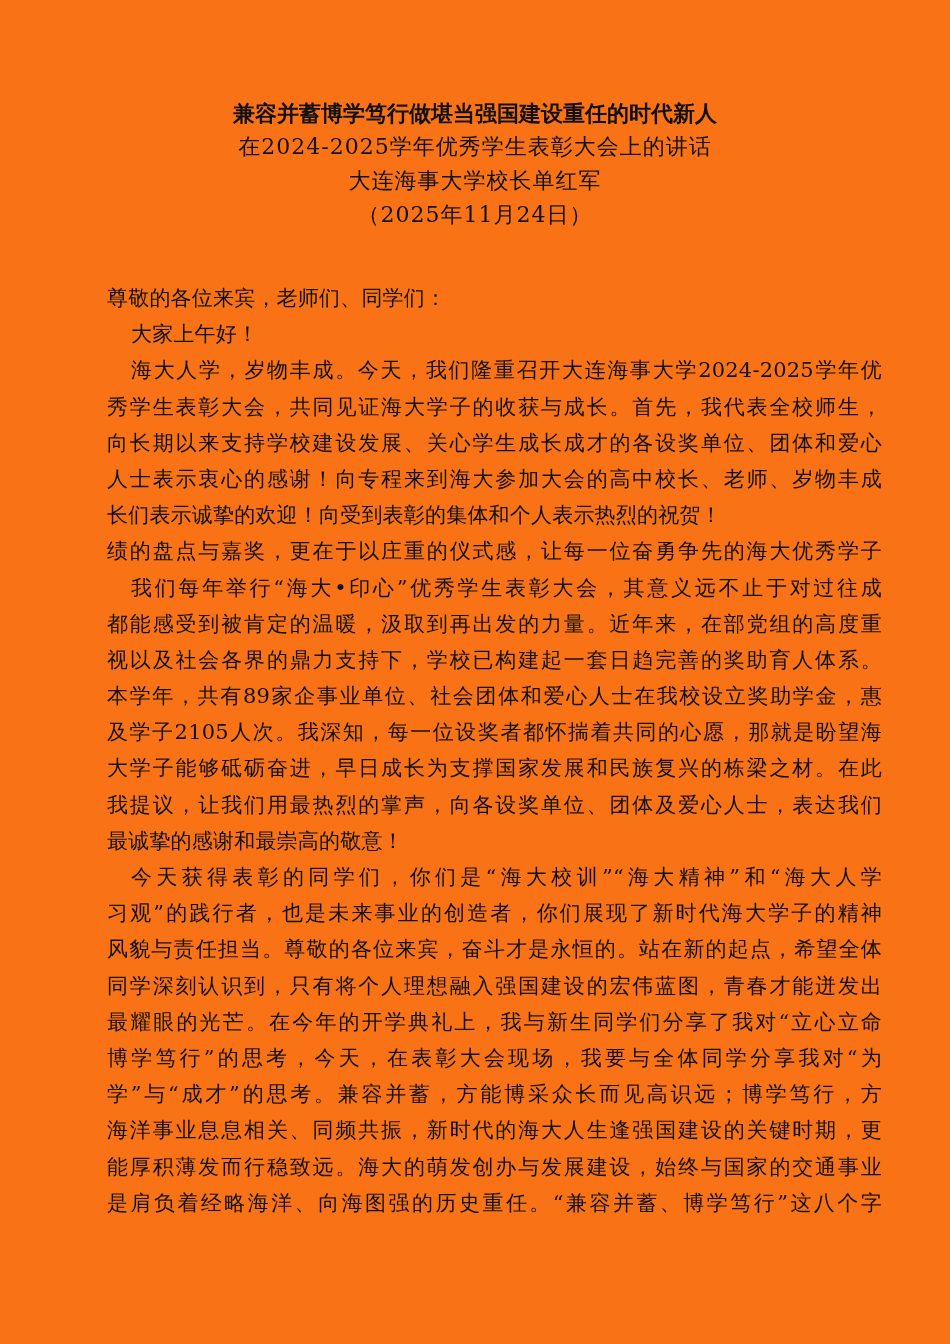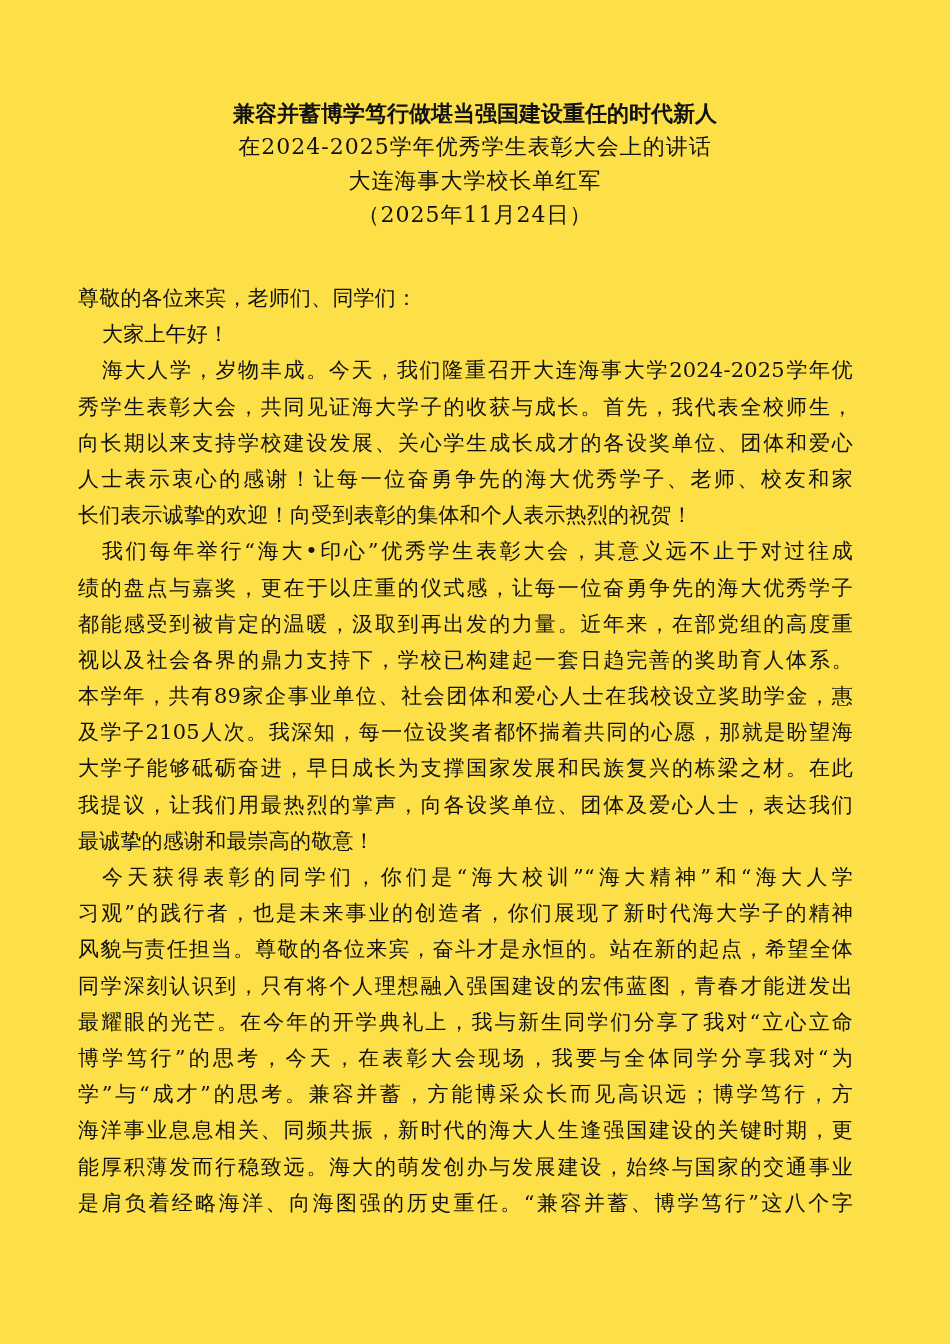--- a/index.html
+++ b/index.html
@@ -13,21 +13,21 @@
       position: relative;
       overflow: hidden;
       color: #111111;
       font-family: "DejaVu Serif", "Liberation Serif", serif;
     }
     .page {
       position: absolute;
       left: 0; top: 0;
       width: 950px;
       height: 1344px;
-      background: #fde047;
+      background: #f97316;
     }
     .header-block {
       position: absolute;
       left: 0;
       top: 96px;
       width: 950px;
       text-align: center;
     }
     .title {
       font-family: "DejaVu Serif", "Liberation Serif", serif;
@@ -38,21 +38,21 @@
       letter-spacing: 0px;
     }
     .subline {
       font-size: 22px;
       line-height: 34px;
       height: 34px;
       letter-spacing: 1px;
     }
     .body-block {
       position: absolute;
-      left: 78px;
+      left: 107px;
       top: 280px;
       width: 775px;
     }
     .line {
       font-size: 21px;
       line-height: 36.2px;
       height: 36.2px;
       white-space: nowrap;
       text-align: justify;
       text-align-last: justify;
@@ -81,27 +81,27 @@
   </div>
 
   <div class="body-block">
     <div class="line salutation">尊敬的各位来宾，老师们、同学们：</div>
     <div class="line indent last">大家上午好！</div>
 
     <div>
       <div class="line indent">海大人学，岁物丰成。今天，我们隆重召开大连海事大学2024-2025学年优</div>
       <div class="line">秀学生表彰大会，共同见证海大学子的收获与成长。首先，我代表全校师生，</div>
       <div class="line">向长期以来支持学校建设发展、关心学生成长成才的各设奖单位、团体和爱心</div>
-      <div class="line">人士表示衷心的感谢！让每一位奋勇争先的海大优秀学子、老师、校友和家</div>
+      <div class="line">人士表示衷心的感谢！向专程来到海大参加大会的高中校长、老师、岁物丰成</div>
       <div class="line last">长们表示诚挚的欢迎！向受到表彰的集体和个人表示热烈的祝贺！</div>
     </div>
 
     <div>
+      <div class="line">绩的盘点与嘉奖，更在于以庄重的仪式感，让每一位奋勇争先的海大优秀学子</div>
       <div class="line indent">我们每年举行“海大•印心”优秀学生表彰大会，其意义远不止于对过往成</div>
-      <div class="line">绩的盘点与嘉奖，更在于以庄重的仪式感，让每一位奋勇争先的海大优秀学子</div>
       <div class="line">都能感受到被肯定的温暖，汲取到再出发的力量。近年来，在部党组的高度重</div>
       <div class="line">视以及社会各界的鼎力支持下，学校已构建起一套日趋完善的奖助育人体系。</div>
       <div class="line">本学年，共有89家企事业单位、社会团体和爱心人士在我校设立奖助学金，惠</div>
       <div class="line">及学子2105人次。我深知，每一位设奖者都怀揣着共同的心愿，那就是盼望海</div>
       <div class="line">大学子能够砥砺奋进，早日成长为支撑国家发展和民族复兴的栋梁之材。在此</div>
       <div class="line">我提议，让我们用最热烈的掌声，向各设奖单位、团体及爱心人士，表达我们</div>
       <div class="line last">最诚挚的感谢和最崇高的敬意！</div>
     </div>
 
     <div>

